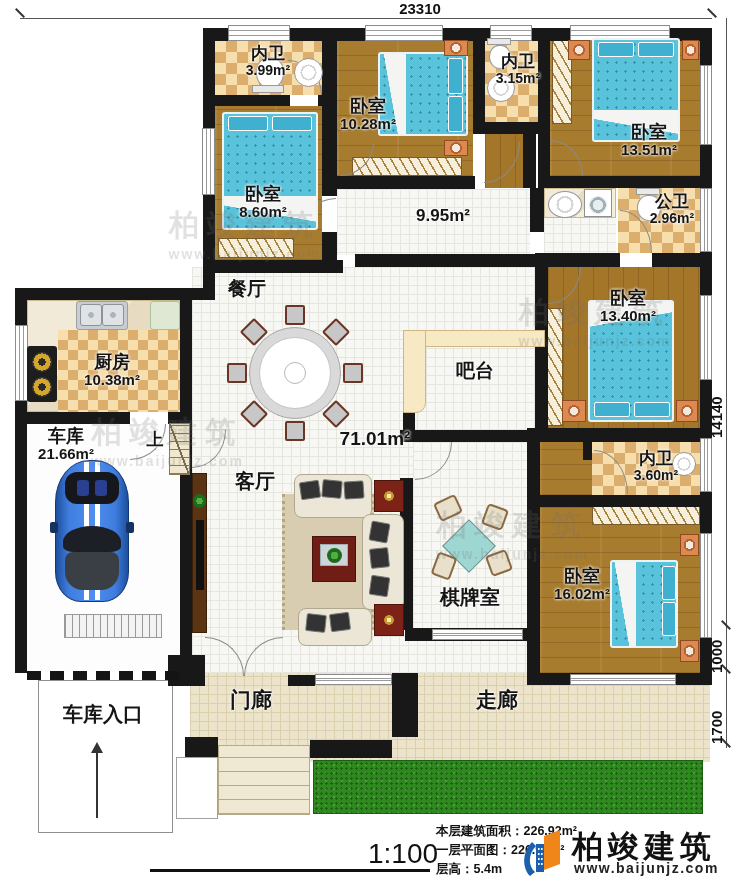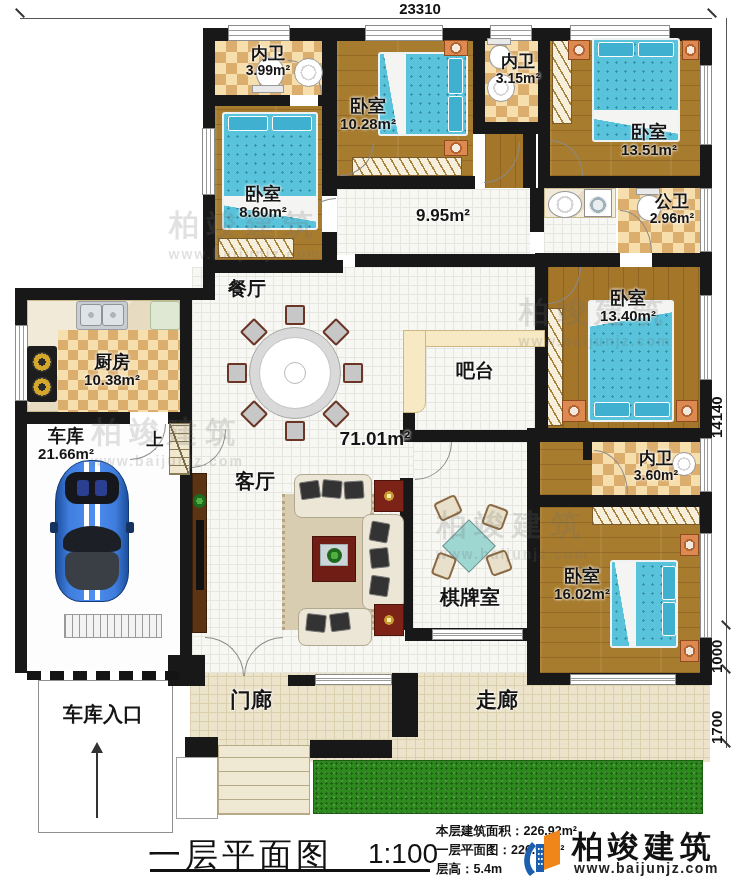--- a/index.html
+++ b/index.html
@@ -388,21 +388,20 @@
   <div class="tick" style="left:706px;top:12px;"></div>
   <div class="dim" style="left:380px;top:0;width:80px;text-align:center;">23310</div>
   <div class="abs" style="left:726px;top:18px;width:1px;height:730px;background:#555;"></div>
   <div class="tick" style="left:720px;top:624px;"></div>
   <div class="tick" style="left:720px;top:668px;"></div>
   <div class="tick" style="left:720px;top:742px;"></div>
   <div class="dim dim-v" style="left:708px;top:338px;height:100px;">14140</div>
   <div class="dim dim-v" style="left:708px;top:627px;height:46px;">1000</div>
   <div class="dim dim-v" style="left:708px;top:676px;height:68px;">1700</div>
 
-  <div class="abs" style="left:148px;top:833px;font-size:33px;letter-spacing:4px;color:#111;font-weight:500;">一层平面图</div>
   <div class="abs" style="left:368px;top:838px;font-size:28px;color:#111;font-weight:500;">1:100</div>
   <div class="abs" style="left:150px;top:869px;width:280px;height:3px;background:#111;"></div>
   <div class="abs" style="left:436px;top:822px;font-size:12.5px;font-weight:bold;color:#111;line-height:1.5;">
     <div><span>本层建筑面积：</span><span>226.92m²</span></div>
     <div><span>一层平面图：</span><span>226.92m²</span></div>
     <div><span>层高：</span><span>5.4m</span></div>
   </div>
   <div class="abs" style="left:520px;top:826px;width:48px;height:54px;">
     <svg width="48" height="54" viewBox="0 0 48 54">
       <path d="M10,50 C2,42 2,26 12,16 L16,20 C8,28 8,40 15,46 Z" fill="#1b5fae"></path>

